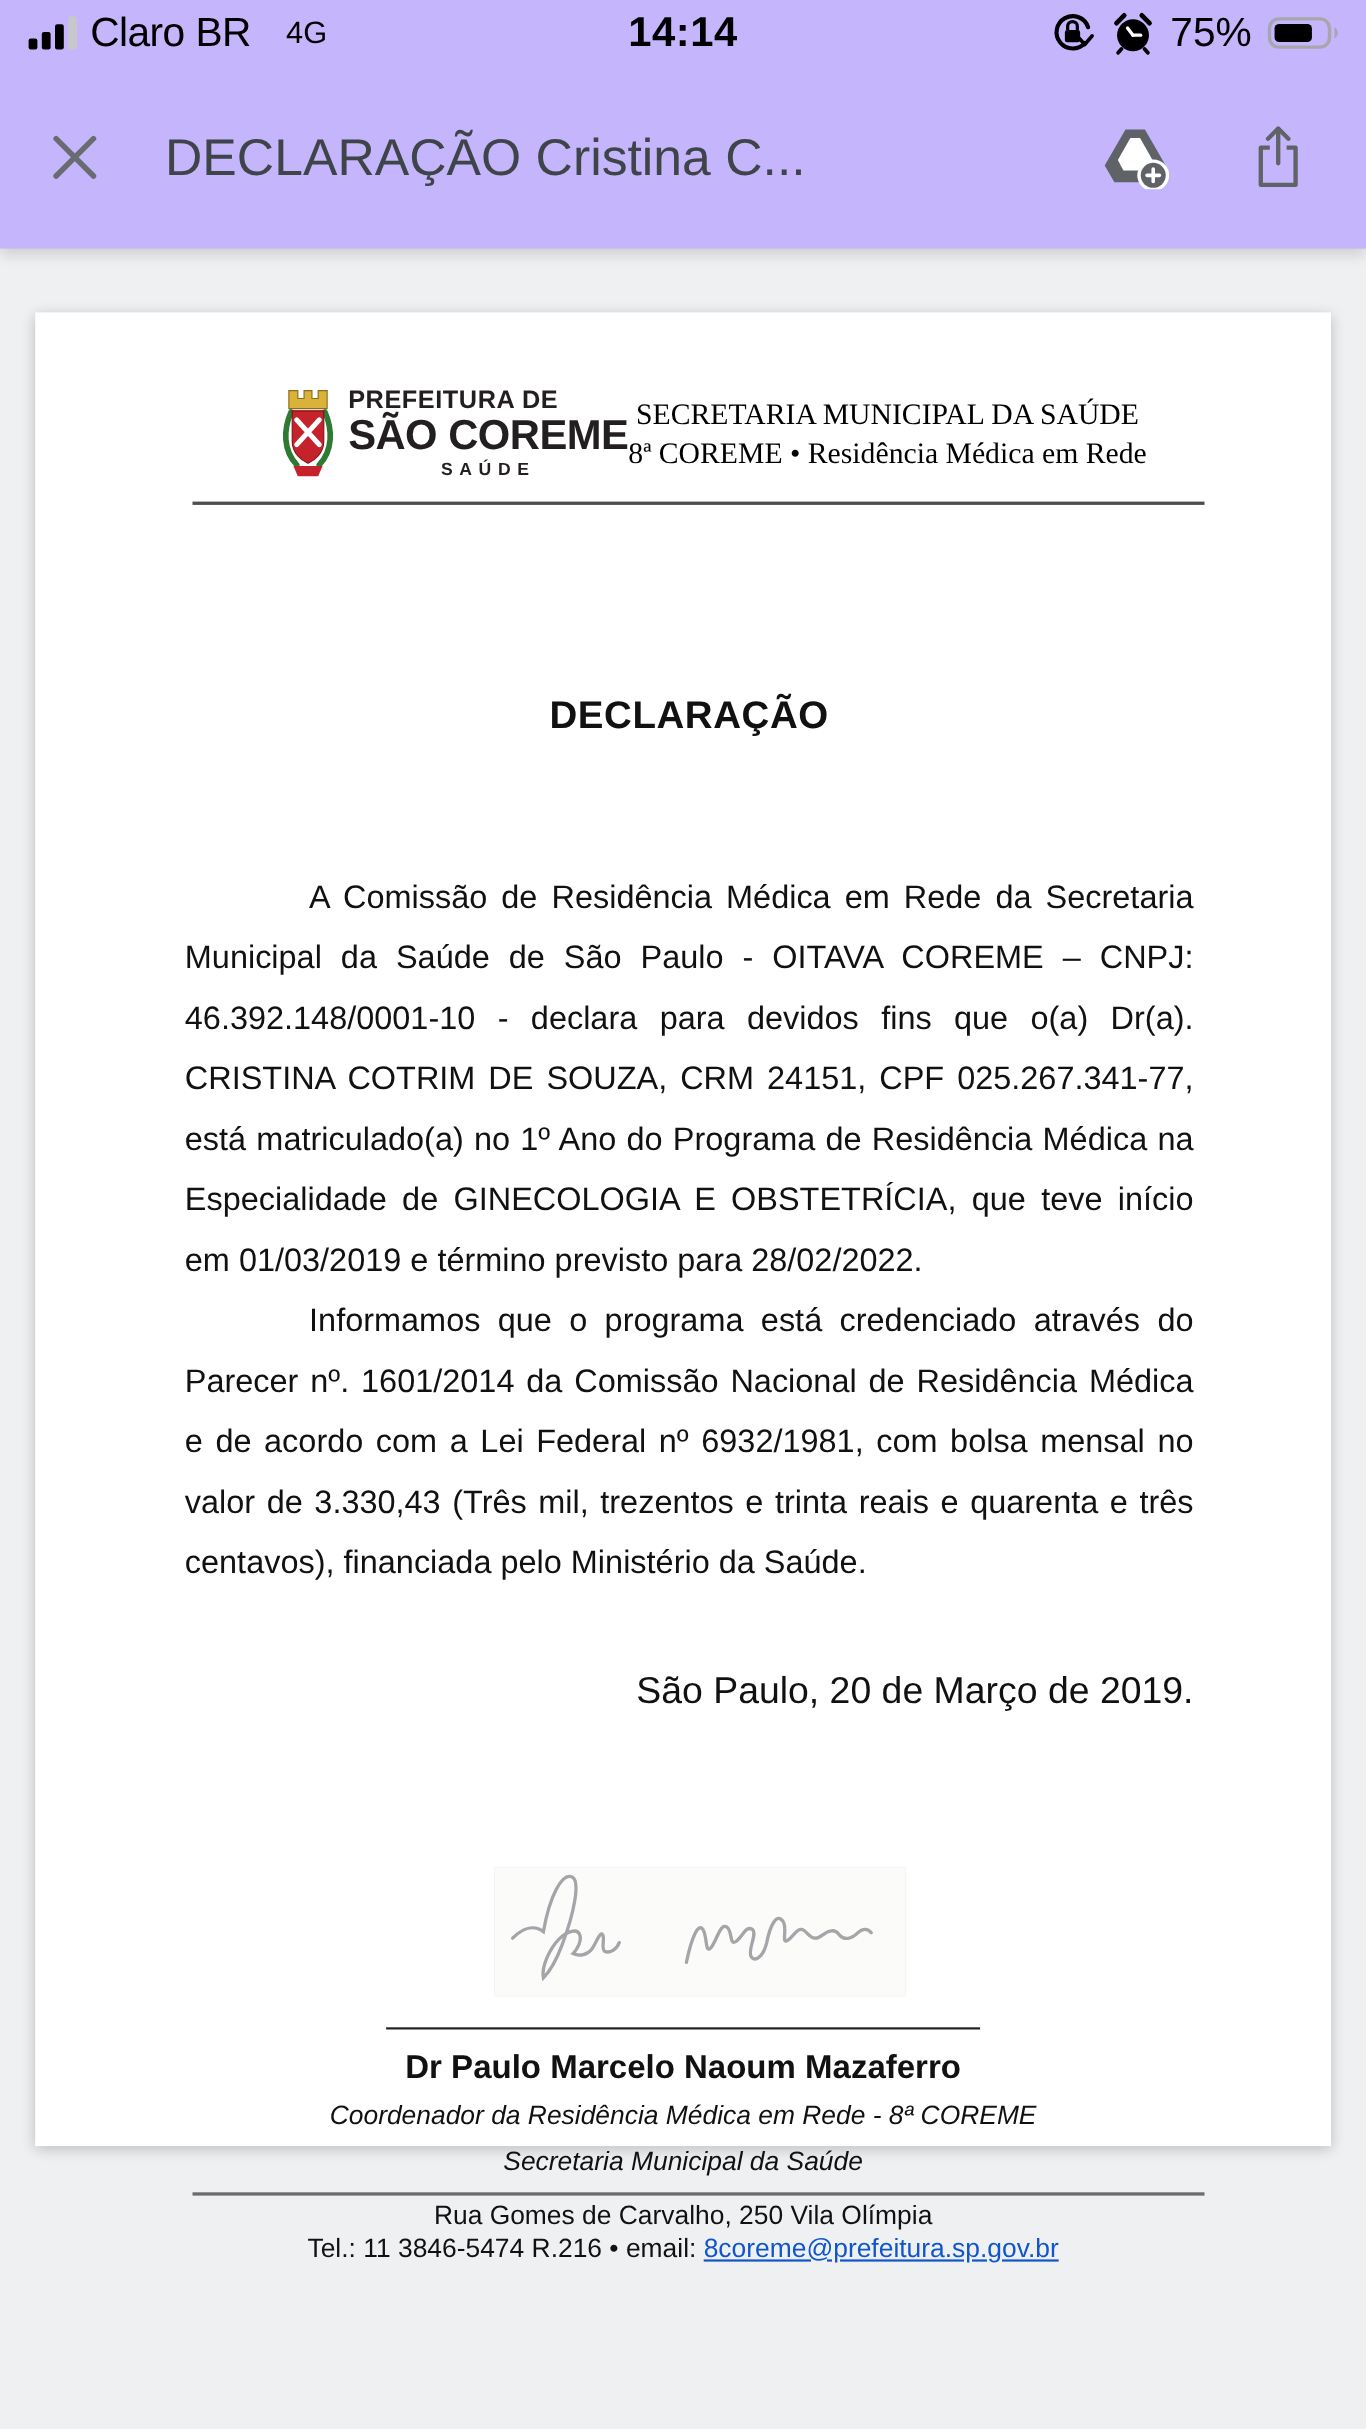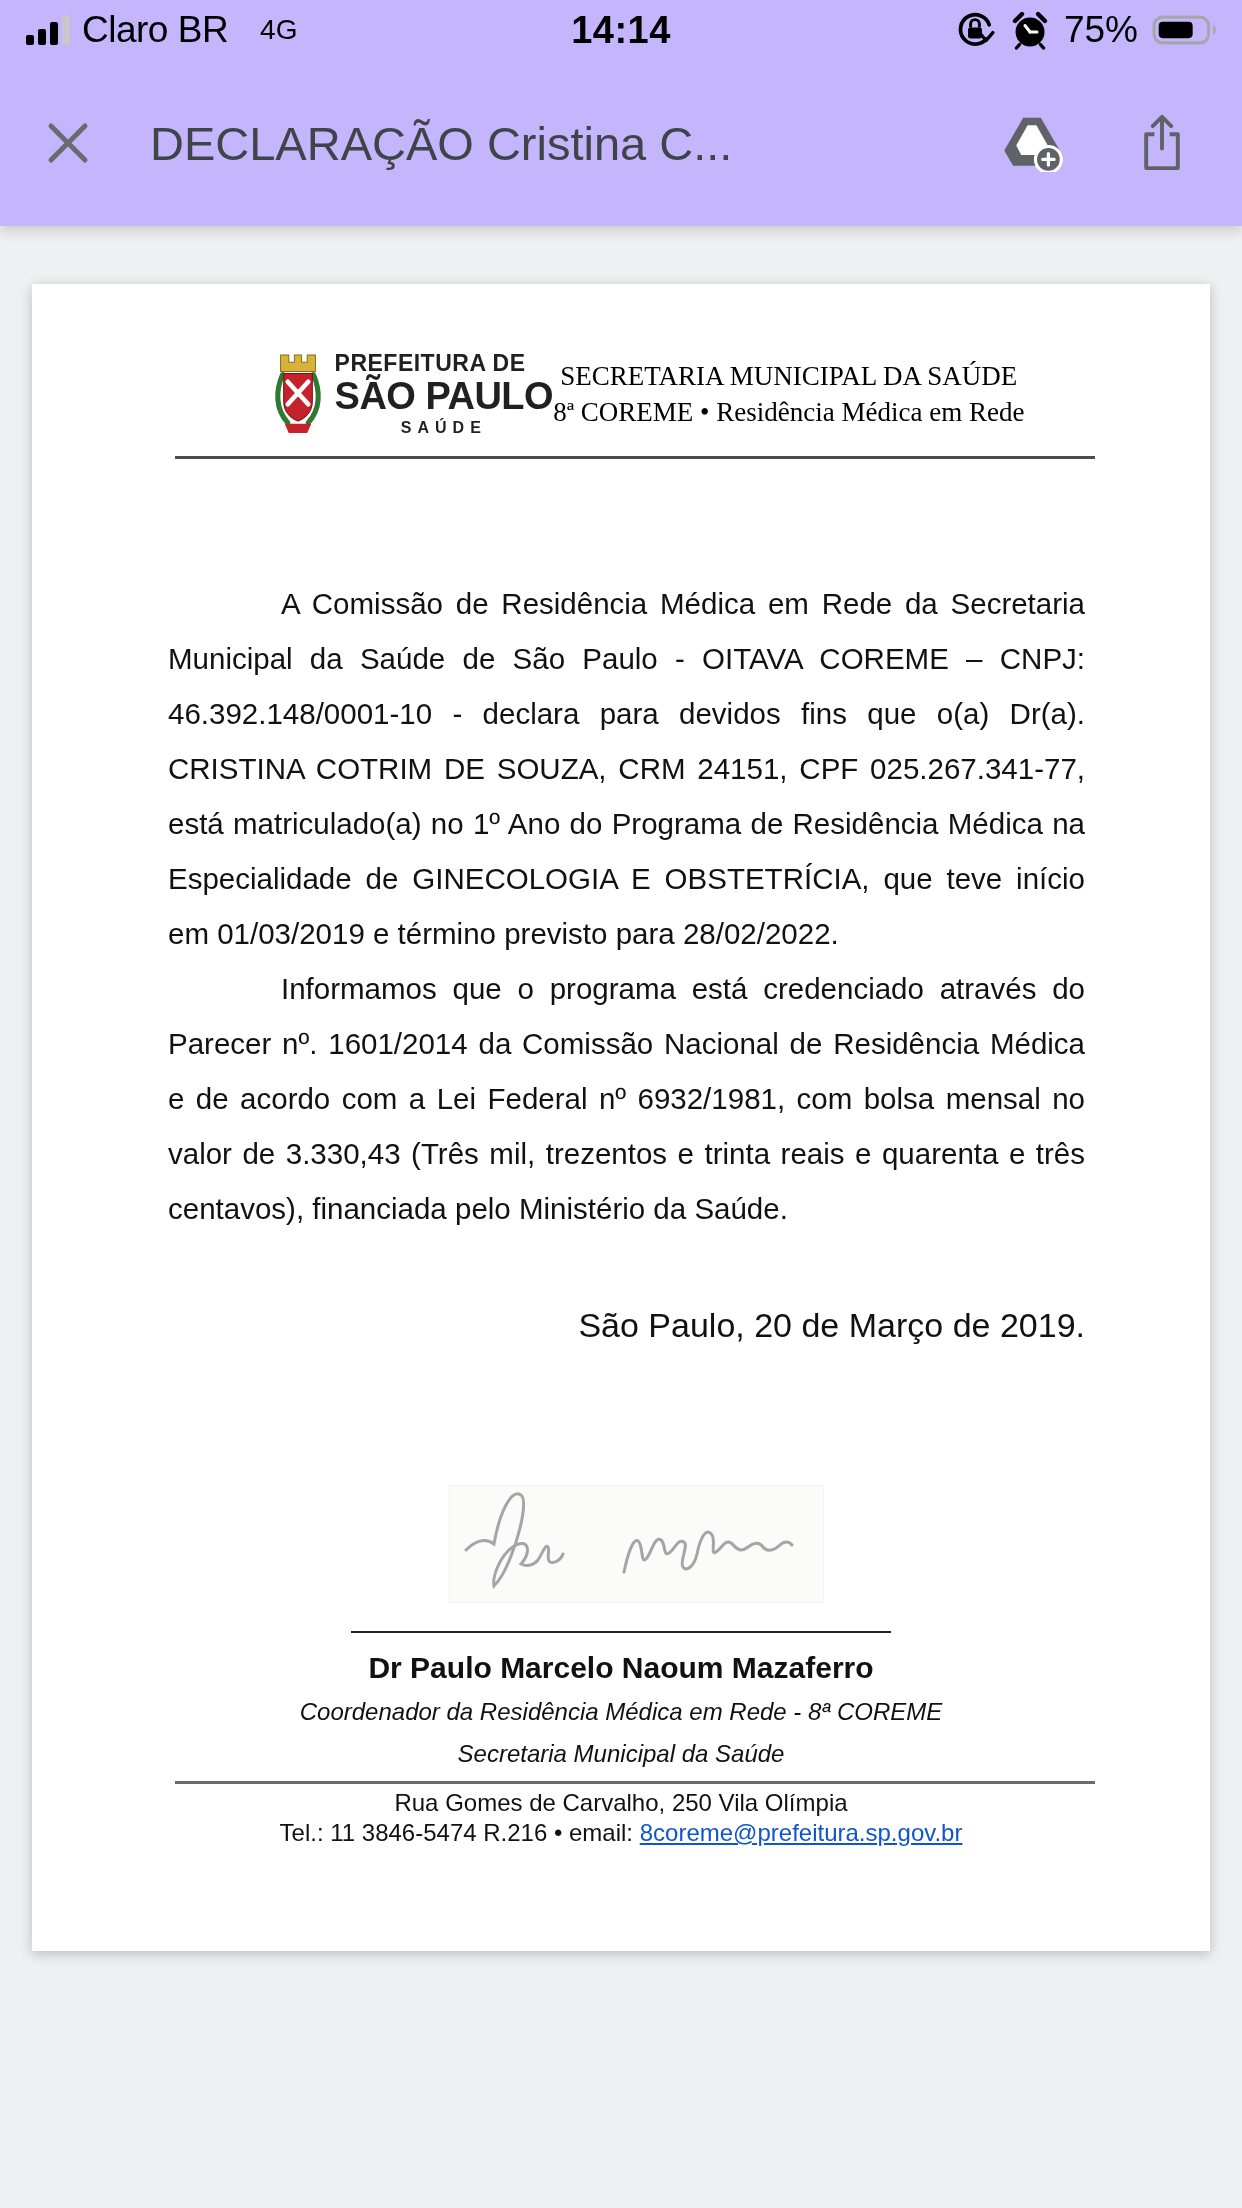--- a/index.html
+++ b/index.html
@@ -143,32 +143,33 @@
         <svg width="50" height="84" viewBox="0 0 48 82">
           <path d="M7,3 h8 v7 h5.5 v-7 h7 v7 h5.5 v-7 h8 v16 H7 z" fill="#d9b23a" stroke="#8a6d1d" stroke-width="1"></path>
           <path d="M9,22 C2,38 2,56 14,69" fill="none" stroke="#2f7a33" stroke-width="5" stroke-linecap="round"></path>
           <path d="M39,22 C46,38 46,56 34,69" fill="none" stroke="#2f7a33" stroke-width="5" stroke-linecap="round"></path>
           <path d="M10,21 h28 v27 c0,11 -8.5,17 -14,19.5 C18.5,65 10,59 10,48 z" fill="#c5222b" stroke="#7d1117" stroke-width="1"></path>
           <path d="M14,29 L34,51 M34,29 L14,51" stroke="#fff" stroke-width="4.5" stroke-linecap="round"></path>
           <path d="M11,70 h26 l-4,9 h-18 z" fill="#c5222b"></path>
         </svg>
         <div class="logo-text">
           <span class="logo-l1">PREFEITURA DE</span>
-          <span class="logo-l2">SÃO PAULO</span>
+          <span class="logo-l2">SÃO COREME</span>
           <span class="logo-l3">SAÚDE</span>
         </div>
       </div>
       <div class="org-right">
         <div>SECRETARIA MUNICIPAL DA SAÚDE</div>
         <div>8ª COREME • Residência Médica em Rede</div>
       </div>
     </div>
 
     <hr class="rule">
 
+    <div class="doc-title">DECLARAÇÃO</div>
 
     <div class="doc-body">
       <p>A Comissão de Residência Médica em Rede da Secretaria Municipal da Saúde de São Paulo - OITAVA COREME – CNPJ: 46.392.148/0001-10 - declara para devidos fins que o(a) Dr(a). CRISTINA COTRIM DE SOUZA, CRM 24151, CPF 025.267.341-77, está matriculado(a) no 1º Ano do Programa de Residência Médica na Especialidade de GINECOLOGIA E OBSTETRÍCIA, que teve início em 01/03/2019 e término previsto para 28/02/2022.</p>
       <p>Informamos que o programa está credenciado através do Parecer nº. 1601/2014 da Comissão Nacional de Residência Médica e de acordo com a Lei Federal nº 6932/1981, com bolsa mensal no valor de 3.330,43 (Três mil, trezentos e trinta reais e quarenta e três centavos), financiada pelo Ministério da Saúde.</p>
     </div>
 
     <div class="doc-date">São Paulo, 20 de Março de 2019.</div>
 
     <div class="sig-wrap">
       <div class="sig-scan">

